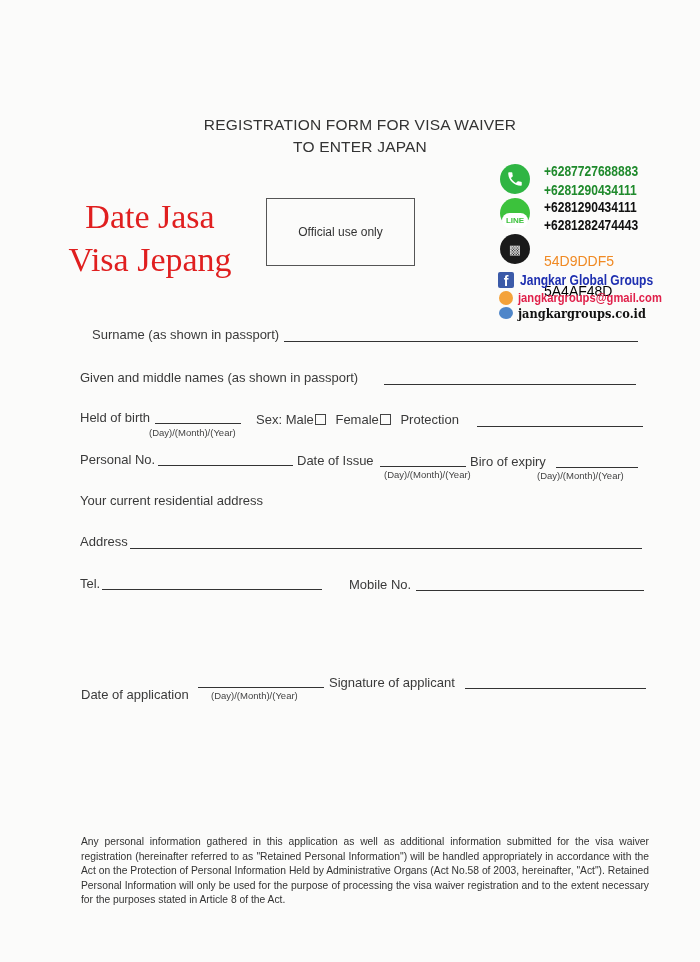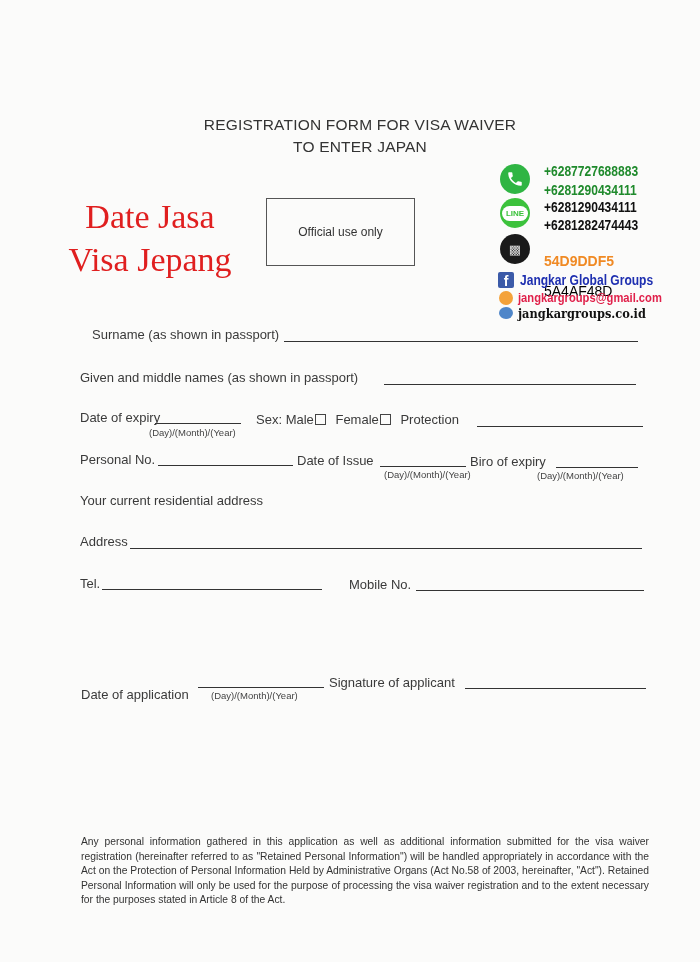--- a/index.html
+++ b/index.html
@@ -31,46 +31,46 @@
 <div class="abs official">
   <span>Official use only</span>
 </div>
 
 <div class="abs contact">
   <div class="icon" style="left:2px; top:2px; width:30px; height:30px; border-radius:50%; background:#2fb543; display:flex; align-items:center; justify-content:center;">
     <svg width="18" height="18" viewBox="0 0 24 24">
         <path fill="#fff" d="M6.6 10.8c1.4 2.8 3.8 5.1 6.6 6.6l2.2-2.2c.3-.3.7-.4 1-.2 1.1.4 2.3.6 3.6.6.6 0 1 .4 1 1V20c0 .6-.4 1-1 1C10.6 21 3 13.4 3 4c0-.6.4-1 1-1h3.5c.6 0 1 .4 1 1 0 1.3.2 2.5.6 3.6.1.3 0 .7-.2 1L6.6 10.8z"></path>
       </svg>
   </div>
-  <div class="icon" style="left:2px; top:36px; width:30px; height:30px; background:#3cc23c; display:flex; align-items:center; justify-content:center;border-radius:15px;">
+  <div class="icon" style="left:2px; top:36px; width:30px; height:30px; background:#3cc23c; display:flex; align-items:flex-end; justify-content:center;border-radius:15px;">
     <span style="background:#fff; color:#3cc23c; font-size:8px; font-weight:bold; padding:3px 4px; border-radius:8px;">LINE</span>
   </div>
   <div class="icon" style="left:2px; top:72px; width:30px; height:30px; border-radius:50%; background:#1a1a1a; display:flex; align-items:center; justify-content:center; color:#ddd; font-size:13px;">▩</div>
   <div class="icon" style="left:0px; top:110px; width:16px; height:16px; border-radius:2px; background:#3b5aa8; color:#fff; font-weight:bold; font-size:14px; line-height:18px; text-align:center;">f</div>
   <div class="icon" style="left:1px; top:129px; width:14px; height:14px; border-radius:50%; background:#f4a23a;"></div>
   <div class="icon" style="left:1px; top:145px; width:14px; height:12px; border-radius:50%; background:#4f86c9;"></div>
 
   <div class="crow" style="left:46px; top:0px; color:#1f8a2c;">+6287727688883</div>
   <div class="crow" style="left:46px; top:19px; color:#1f8a2c;">+6281290434111</div>
   <div class="crow" style="left:46px; top:36px; color:#111;">+6281290434111</div>
   <div class="crow" style="left:46px; top:54px; color:#111;">+6281282474443</div>
   <div class="crow" style="left:46px; top:72px; color:#000000; font-weight:normal; transform:none;margin-top:48px;">5A4AF48D</div>
-  <div class="crow" style="left:46px; top:90px; color:#f08a24; font-weight:bold; transform:none;">54D9DDF5</div>
+  <div class="crow" style="left:46px; top:90px; color:#f08a24; font-weight:normal; transform:none;">54D9DDF5</div>
   <div class="crow" style="left:22px; top:109px; color:#1e2fb0;">Jangkar Global Groups</div>
   <div class="crow" style="left:20px; top:127px; color:#e0204a; font-size:13px;">jangkargroups@gmail.com</div>
   <div class="crow" style="left:20px; top:143px; color:#111; font-family:'DejaVu Serif', serif; font-size:12px; transform:scaleX(0.95);">jangkargroups.co.id</div>
 </div>
 
 <div class="abs lbl" style="left:92px; top:327px;">Surname (as shown in passport)</div>
 <div class="line" style="left:284px; top:341px; width:354px;"></div>
 
 <div class="abs lbl" style="left:80px; top:370px;">Given and middle names (as shown in passport)</div>
 <div class="line" style="left:384px; top:384px; width:252px;"></div>
 
-<div class="abs lbl" style="left:80px; top:410px;">Date of expiry</div>
+<div class="abs lbl" style="left:80px; top:410px;">Held of birth</div>
 <div class="line" style="left:155px; top:423px; width:86px;"></div>
 <div class="abs sub" style="left:149px; top:427px;">(Day)/(Month)/(Year)</div>
 <div class="abs lbl" style="left:256px; top:412px;">
   <span>Sex:</span>
   <span>Male</span><span class="cb"></span>
   <span>Female</span><span class="cb"></span>
   <span>Protection</span>
 </div>
 <div class="line" style="left:477px; top:426px; width:166px;"></div>
 

